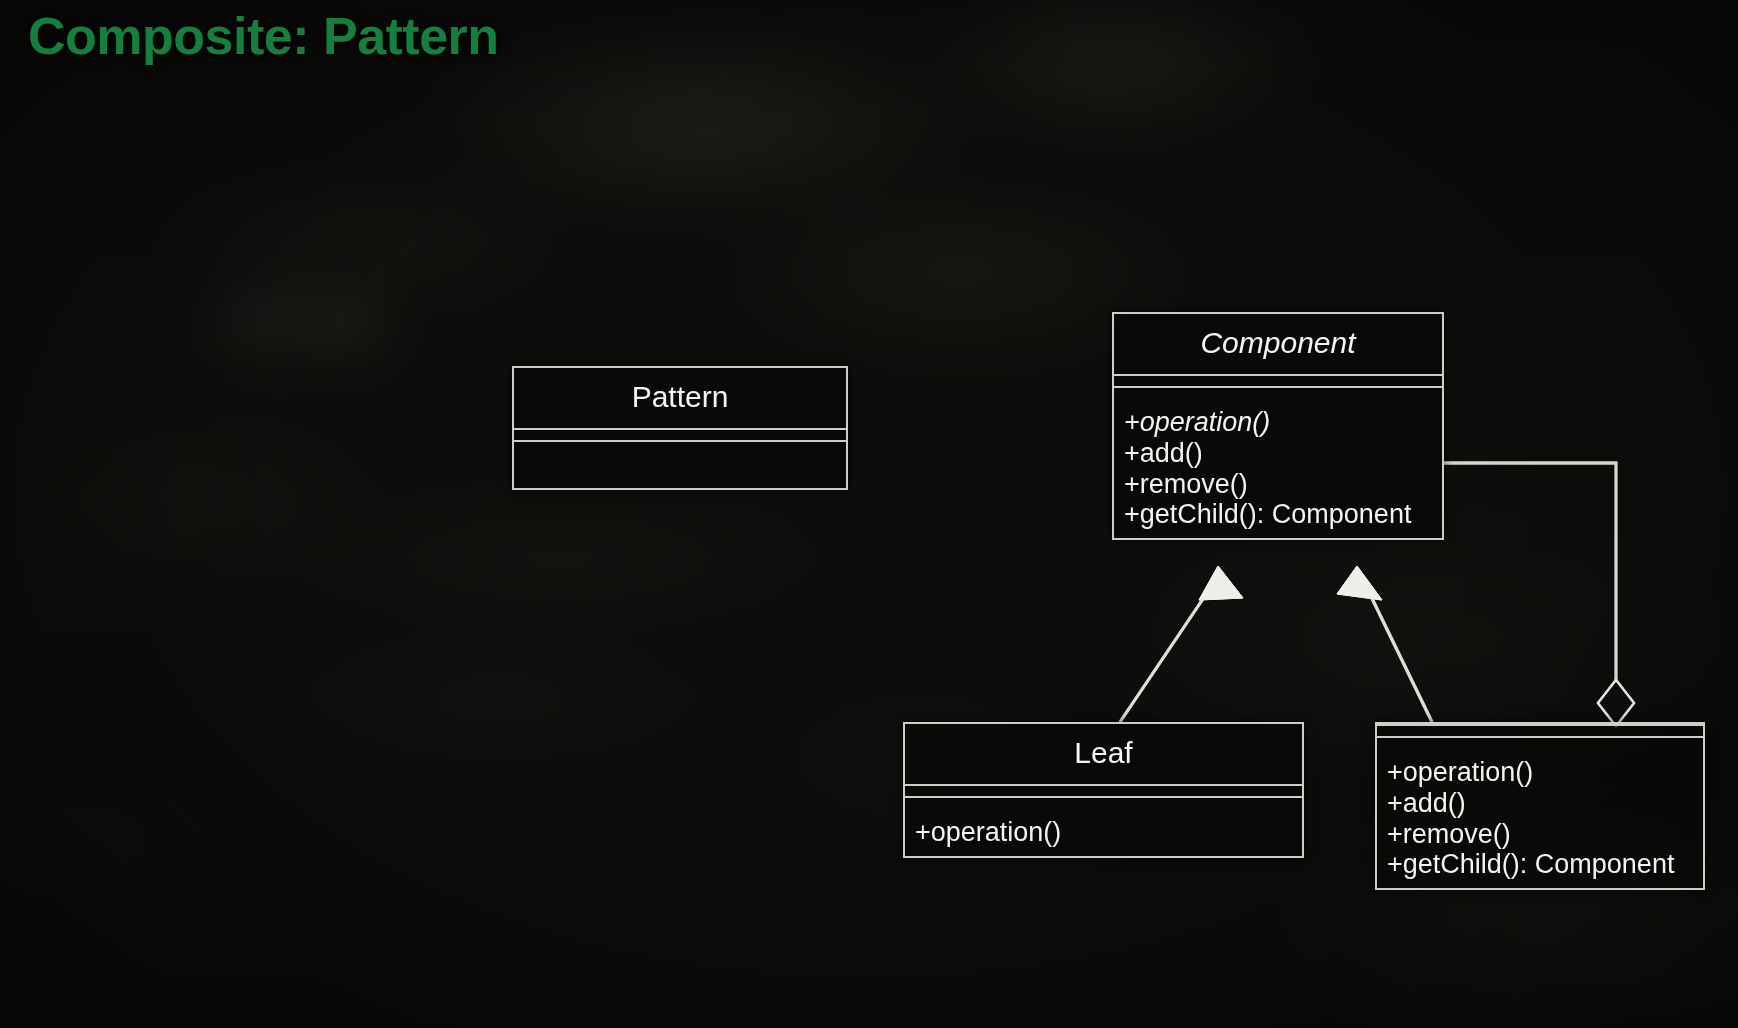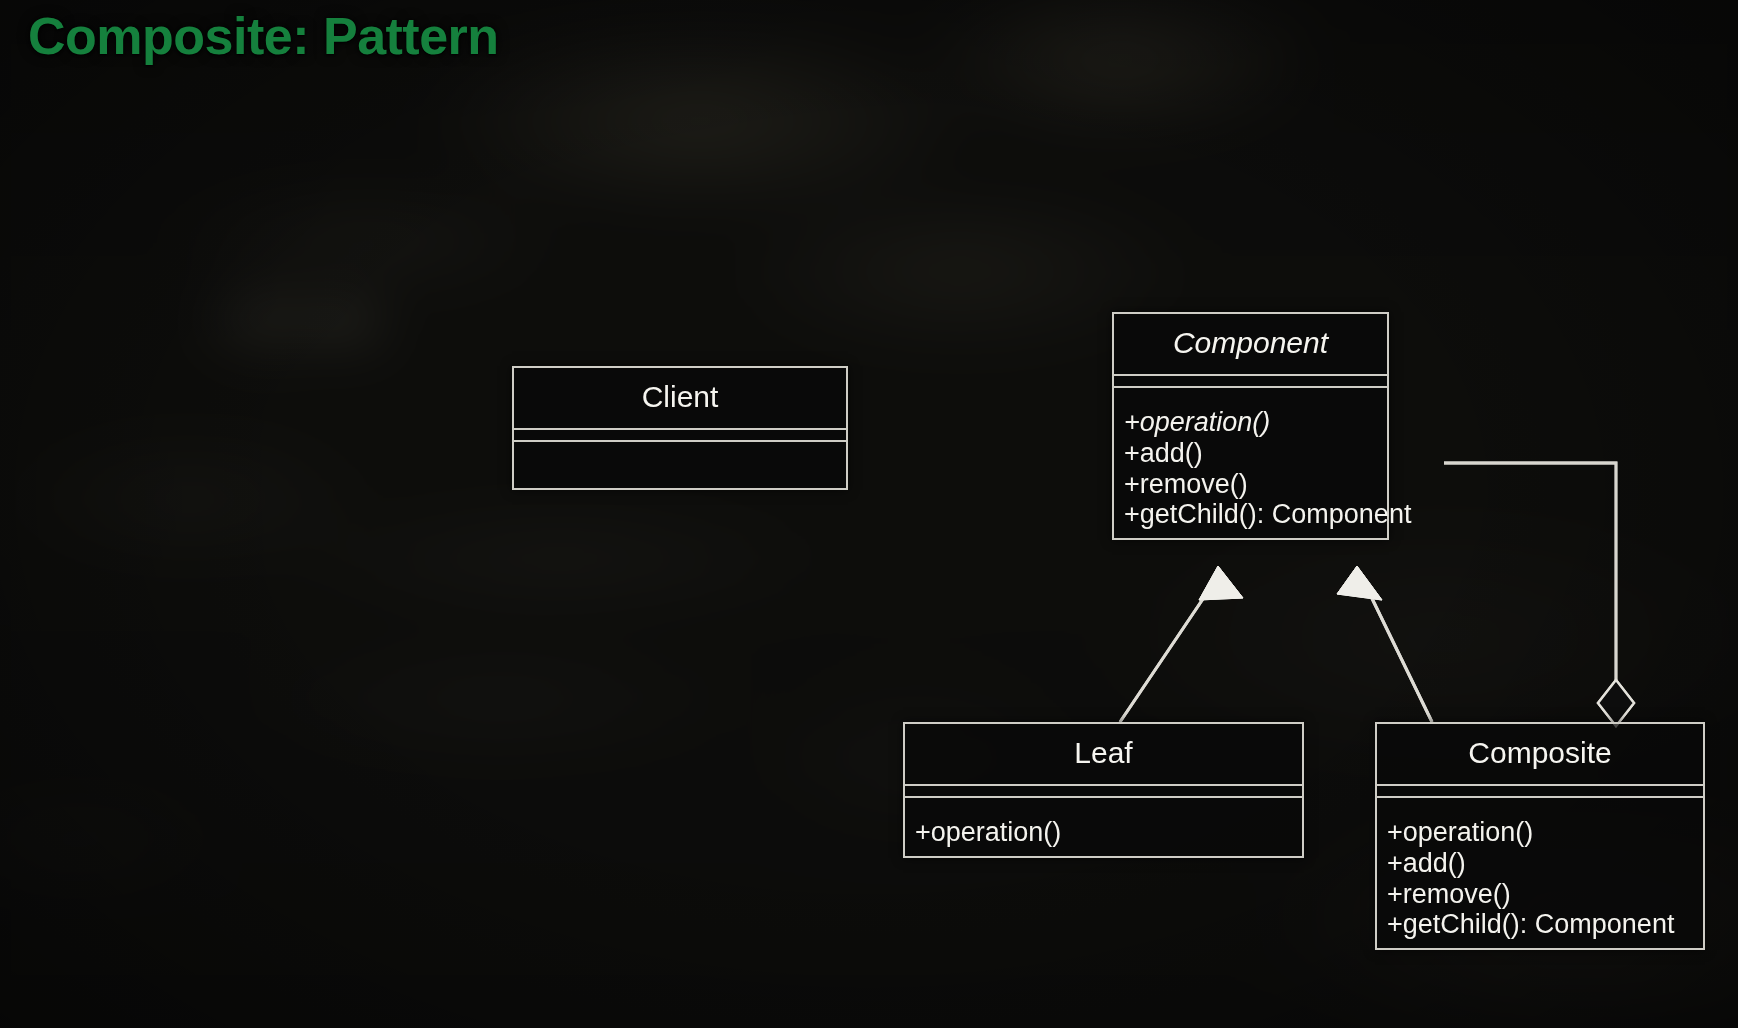--- a/index.html
+++ b/index.html
@@ -151,28 +151,28 @@
       <polygon points="1357,566 1382,600 1337,594" fill="#efeee9" stroke="#efeee9" stroke-width="1"></polygon>
     </g>
 
     <g filter="url(#glow)">
       <polyline points="1444,463 1616,463 1616,680" fill="none" stroke="#d8d6cf" stroke-width="2.8"></polyline>
       <polygon points="1616,680 1634,703 1616,726 1598,703" fill="#0b0b0a" stroke="#e4e2db" stroke-width="2.4"></polygon>
     </g>
   </svg>
 
   <div class="uml-class" style="left:512px; top:366px; width:336px;">
-    <div class="uml-name">Client</div>
+    <div class="uml-name">Pattern</div>
     <div class="uml-divider"></div>
     <div class="uml-compartment attrs-empty"></div>
     <div class="uml-divider"></div>
     <div class="uml-compartment blank"></div>
   </div>
 
-  <div class="uml-class" style="left:1112px; top:312px; width:277px;">
+  <div class="uml-class" style="left:1112px; top:312px; width:332px;">
     <div class="uml-name abstract">Component</div>
     <div class="uml-divider"></div>
     <div class="uml-compartment attrs-empty"></div>
     <div class="uml-divider"></div>
     <div class="uml-compartment ops">
       <div class="uml-member abstract">+operation()</div>
       <div class="uml-member">+add()</div>
       <div class="uml-member">+remove()</div>
       <div class="uml-member">+getChild(): Component</div>
     </div>
@@ -182,21 +182,20 @@
     <div class="uml-name">Leaf</div>
     <div class="uml-divider"></div>
     <div class="uml-compartment attrs-empty"></div>
     <div class="uml-divider"></div>
     <div class="uml-compartment ops">
       <div class="uml-member">+operation()</div>
     </div>
   </div>
 
   <div class="uml-class" style="left:1375px; top:722px; width:330px;">
-    <div class="uml-name">Composite</div>
     <div class="uml-divider"></div>
     <div class="uml-compartment attrs-empty"></div>
     <div class="uml-divider"></div>
     <div class="uml-compartment ops">
       <div class="uml-member">+operation()</div>
       <div class="uml-member">+add()</div>
       <div class="uml-member">+remove()</div>
       <div class="uml-member">+getChild(): Component</div>
     </div>
   </div>

